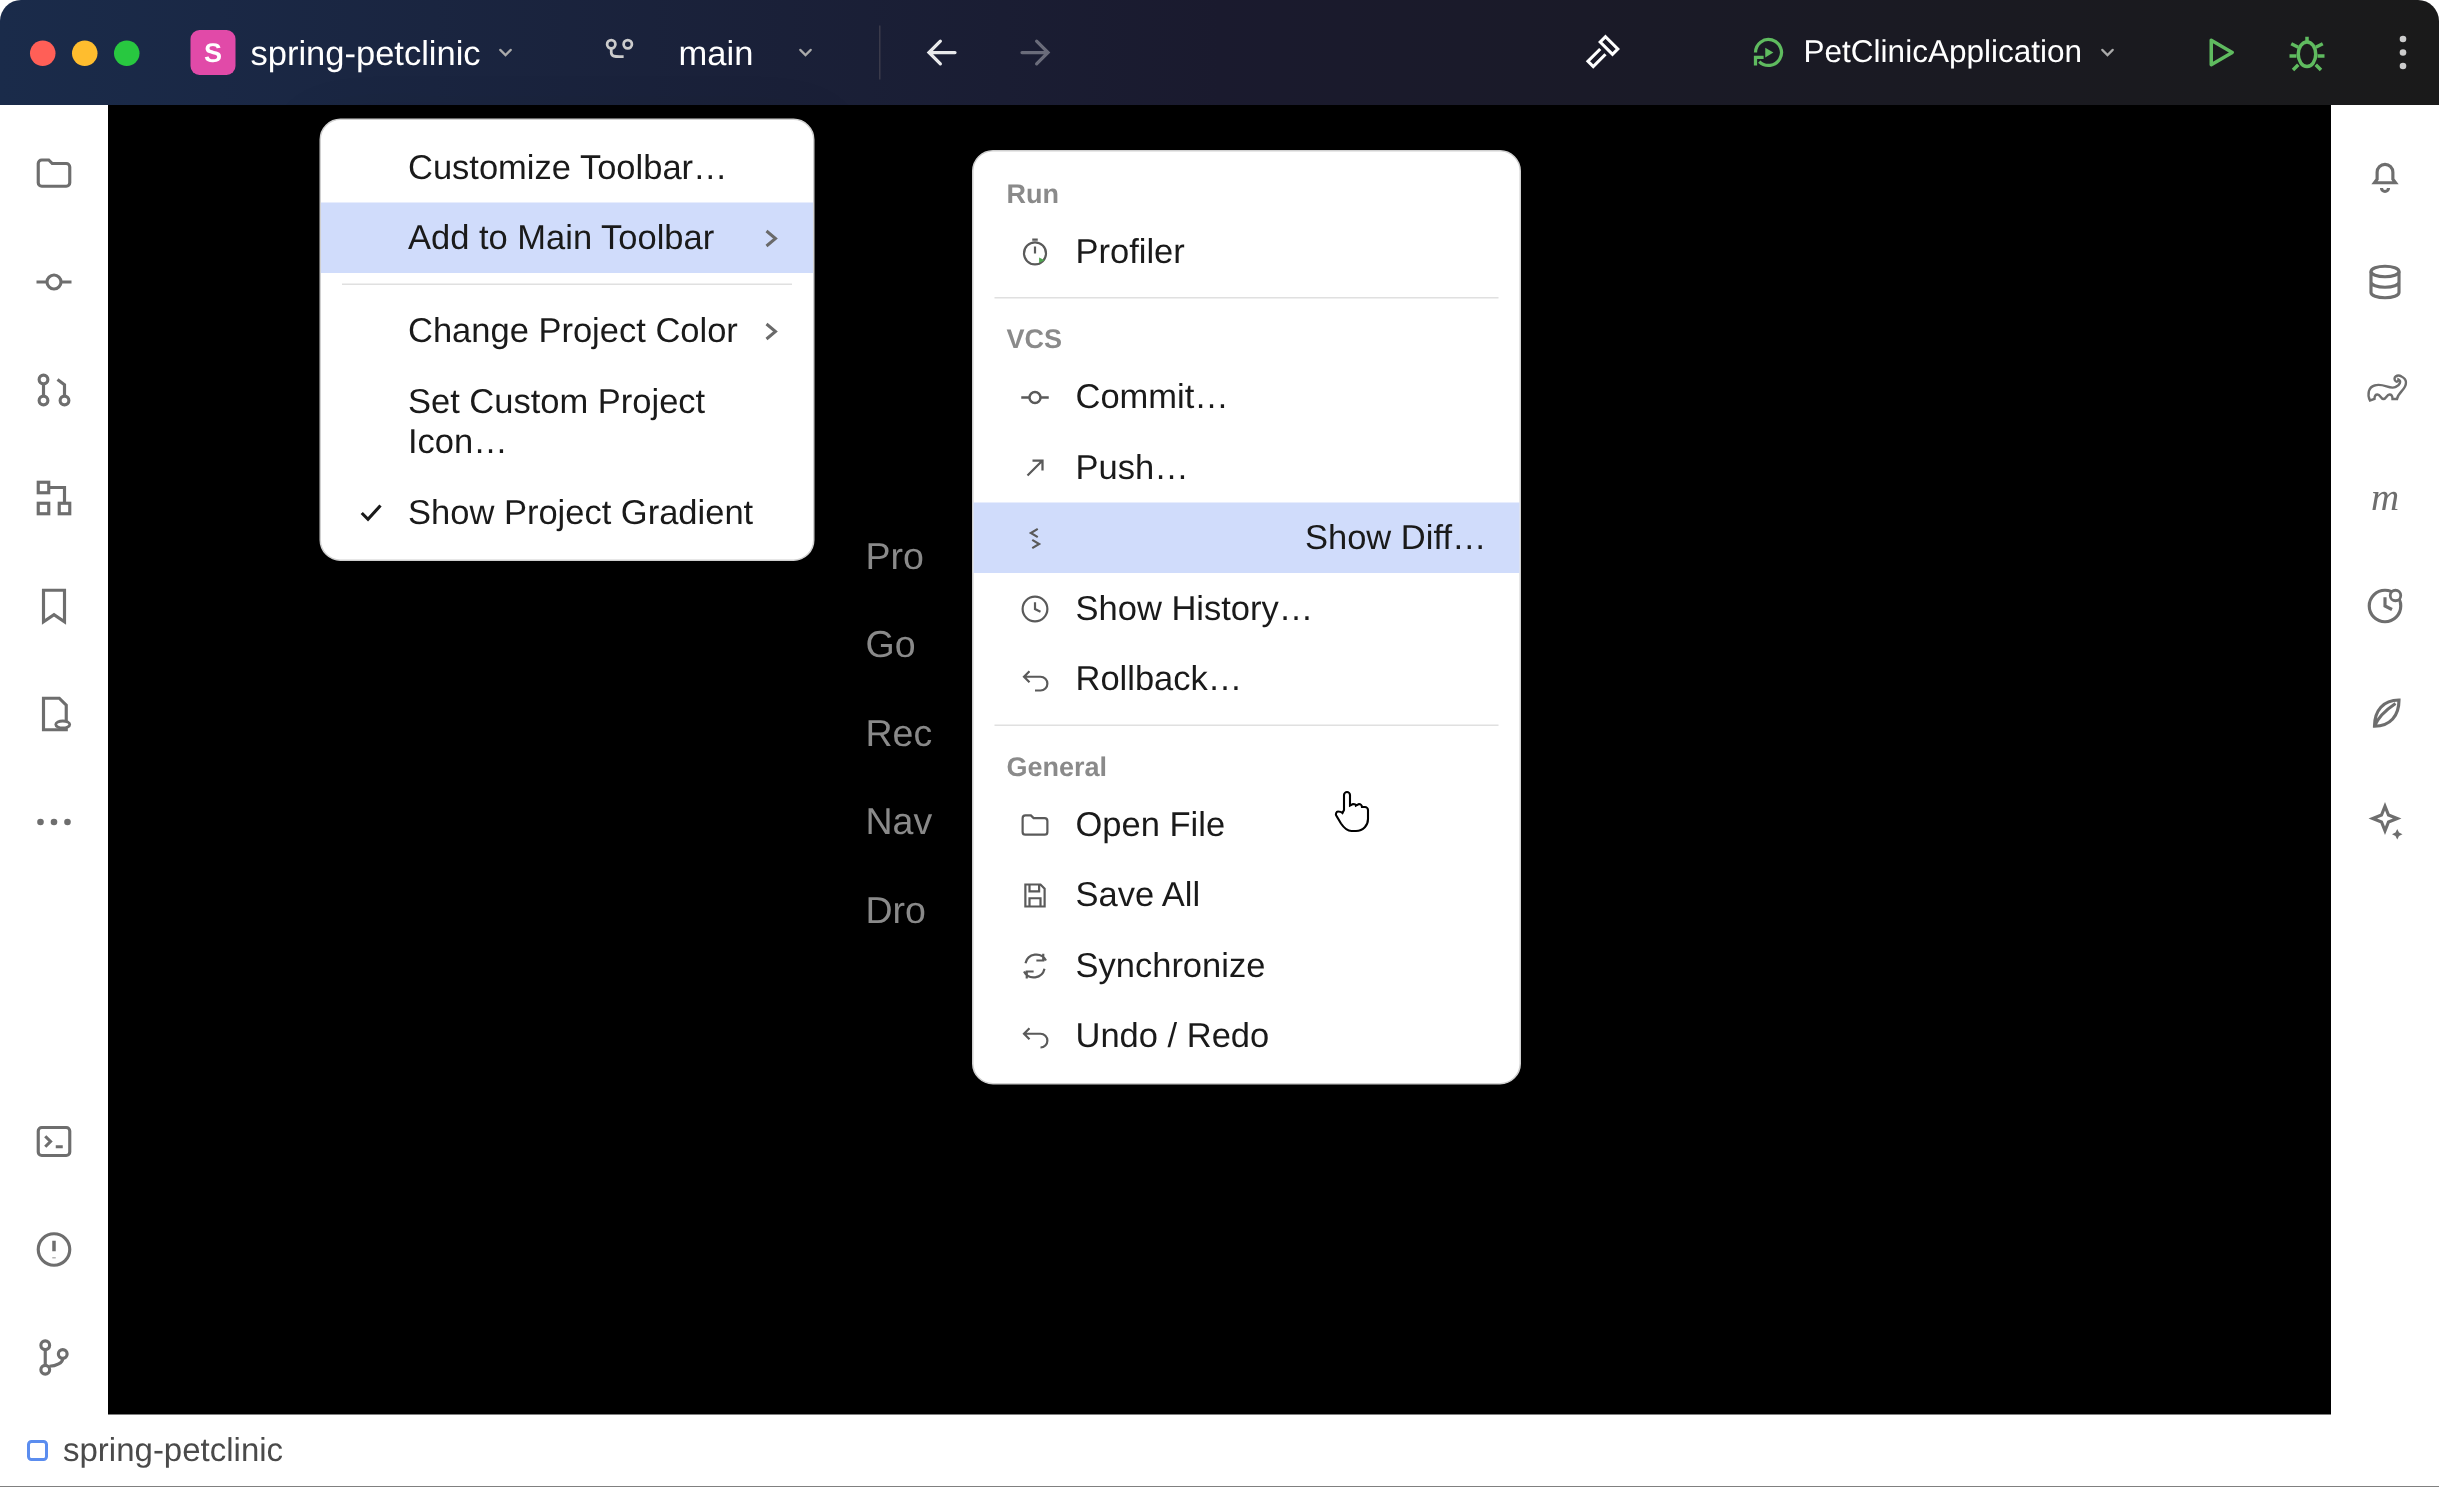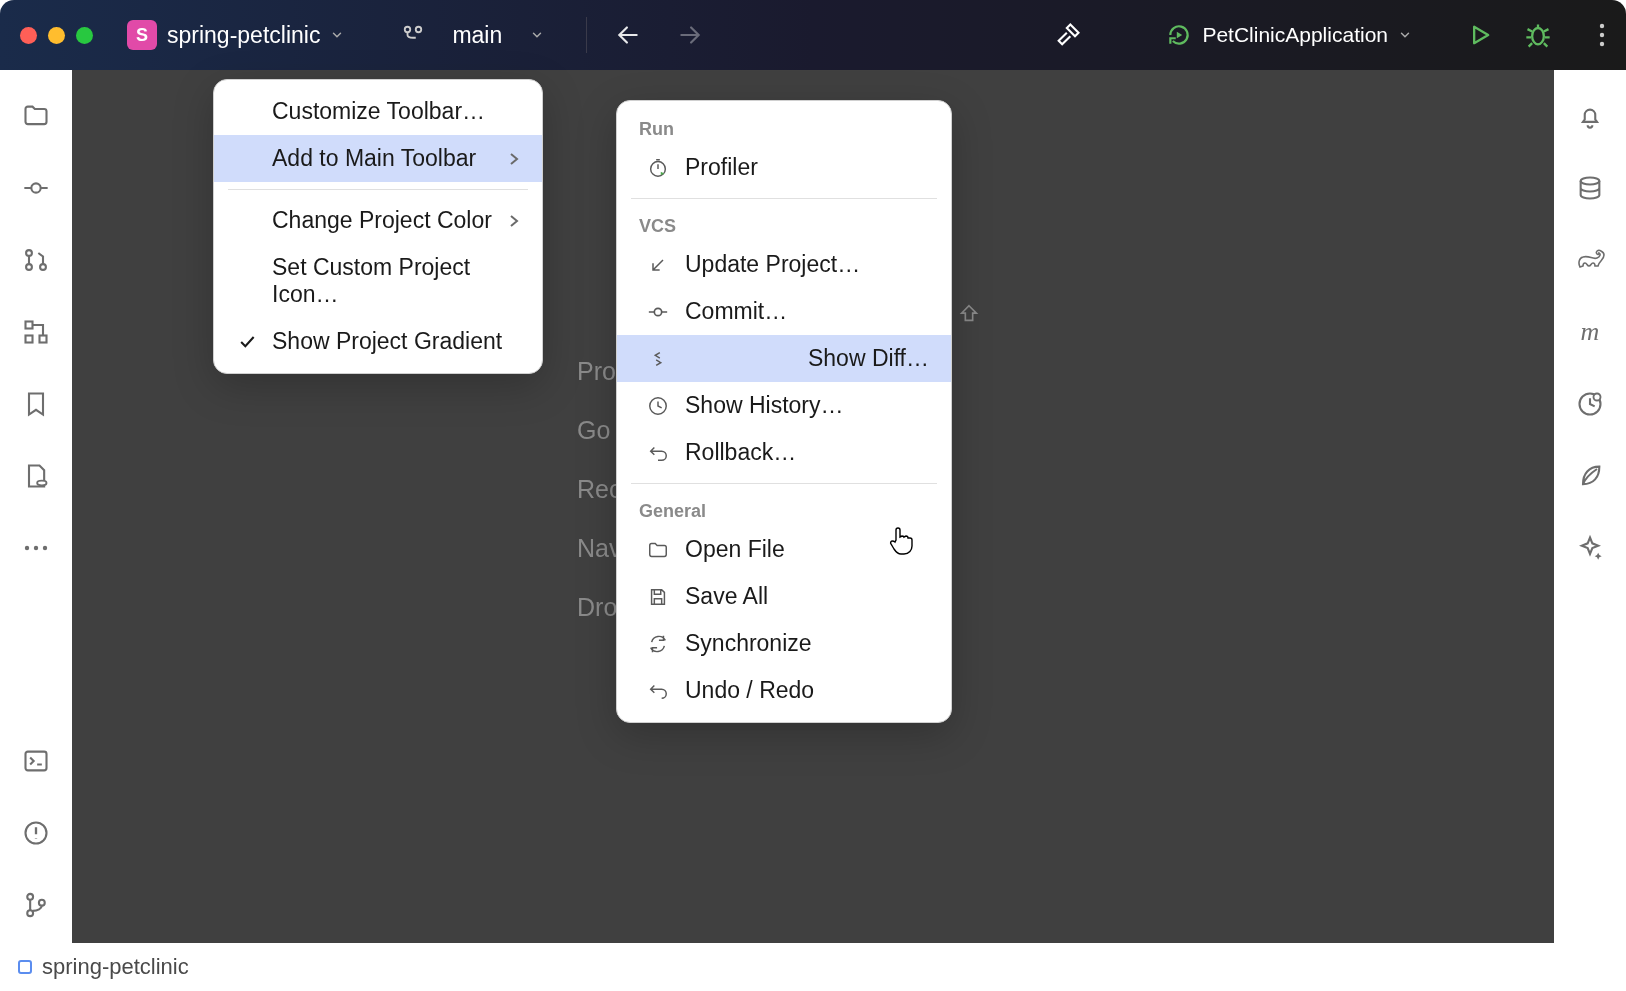--- a/index.html
+++ b/index.html
@@ -27,31 +27,31 @@
 
     .toolbar-btn { color: #fff; cursor: pointer; display: flex; align-items: center; padding: 8px; }
     .run-config { display: flex; align-items: center; gap: 10px; color: #fff; font-size: 21px; cursor: pointer; padding: 6px 12px; }
     .run-icon-wrap { color: #5fbb5f; display:flex; }
     .play-icon { color: #5fbb5f; }
     .debug-icon { color: #5fbb5f; }
 
     .main { display: flex; height: calc(100% - 70px - 48px); }
     .left-rail, .right-rail { width: 72px; display: flex; flex-direction: column; align-items: center; gap: 36px; padding-top: 28px; }
     .rail-icon { color: #6e6e6e; cursor: pointer; display: flex; align-items:center; justify-content:center; width:36px; height:36px; }
-    .editor-area { flex: 1; background: #404040; position: relative; }
+    .editor-area { flex: 1; background: #000000; position: relative; }
 
     .hints { position: absolute; left: 505px; top: 228px; display:flex; flex-direction:column; gap:30px; }
     .hint-line { color: #8a8a8a; font-size: 25px; }
 
     .statusbar { height: 48px; display: flex; align-items: center; padding: 0 18px; gap: 10px; color: #4a4a4a; font-size: 22px; }
     .status-sq { width: 14px; height: 14px; border: 2px solid #5b8def; border-radius: 3px; }
 
     .popup { position: absolute; background: #fff; border: 1px solid #d0d0d0; border-radius: 14px; box-shadow: 0 12px 40px rgba(0,0,0,0.22); padding: 8px 0; }
     .popup1 { left: 213px; top: 79px; width: 330px; }
-    .popup2 { left: 616px; top: 100px; width: 336px; }
+    .popup2 { left: 648px; top: 100px; width: 366px; }
     .menu-item { display: flex; align-items: center; gap: 14px; padding: 10px 22px 10px 28px; font-size: 23px; color: #1a1a1a; cursor: pointer; }
     .menu-item.hover { background: #d0dcfb; justify-content: space-between; }
     .menu-item .mi-icon { width: 26px; height: 26px; display:flex; align-items:center; justify-content:center; color: #5a5a5a; flex-shrink:0; }
     .menu-item .check-slot { width: 22px; display:flex; align-items:center; justify-content:center; flex-shrink:0; margin-left:-6px; }
     .menu-item .chev { margin-left:auto; color:#6a6a6a; }
     .menu-sep { height:1px; background:#e0e0e0; margin: 7px 14px; }
     .menu-header { padding: 10px 22px 4px 22px; font-size: 18px; font-weight: 700; color: #8a8a8a; }
 
     .cursor-hand { position: absolute; left: 887px; top: 522px; font-size: 28px; pointer-events:none; }
 
@@ -321,34 +321,34 @@
           <path d="M12 8v5M10 3h4" stroke="#5a5a5a" stroke-width="1.6"></path>
           <path d="M15 16l4 2-4 2z" fill="#4fa64f"></path>
         </svg>
       </span>
     <span>Profiler</span>
   </div>
   <div class="menu-sep"></div>
   <div class="menu-header">VCS</div>
   <div class="menu-item">
     <span class="mi-icon">
-        <svg width="20" height="20" viewBox="0 0 24 24">
-          <path d="M18 6L6 18M6 10v8h8" stroke="#5a5a5a" stroke-width="1.8" fill="none"></path>
-        </svg>
-      </span>
-    <span>Update Project…</span>
-  </div>
-  <div class="menu-item">
-    <span class="mi-icon">
         <svg width="22" height="22" viewBox="0 0 24 24">
           <circle cx="12" cy="12" r="4" stroke="#5a5a5a" stroke-width="1.8" fill="none"></circle>
           <path d="M2 12h6M16 12h6" stroke="#5a5a5a" stroke-width="1.8"></path>
         </svg>
       </span>
     <span>Commit…</span>
+  </div>
+  <div class="menu-item">
+    <span class="mi-icon">
+        <svg width="20" height="20" viewBox="0 0 24 24">
+          <path d="M6 18L18 6M10 6h8v8" stroke="#5a5a5a" stroke-width="1.8" fill="none"></path>
+        </svg>
+      </span>
+    <span>Push…</span>
   </div>
   <div class="menu-item hover">
     <span class="mi-icon">
         <svg width="22" height="22" viewBox="0 0 24 24">
           <path d="M14 5l-5 3 5 3M10 13l5 3-5 3" stroke="#5a5a5a" stroke-width="1.6" fill="none"></path>
           <path d="M9 8h0M15 16h0" stroke="#5a5a5a" stroke-width="1.6"></path>
         </svg>
       </span>
     <span>Show Diff…</span>
   </div>

